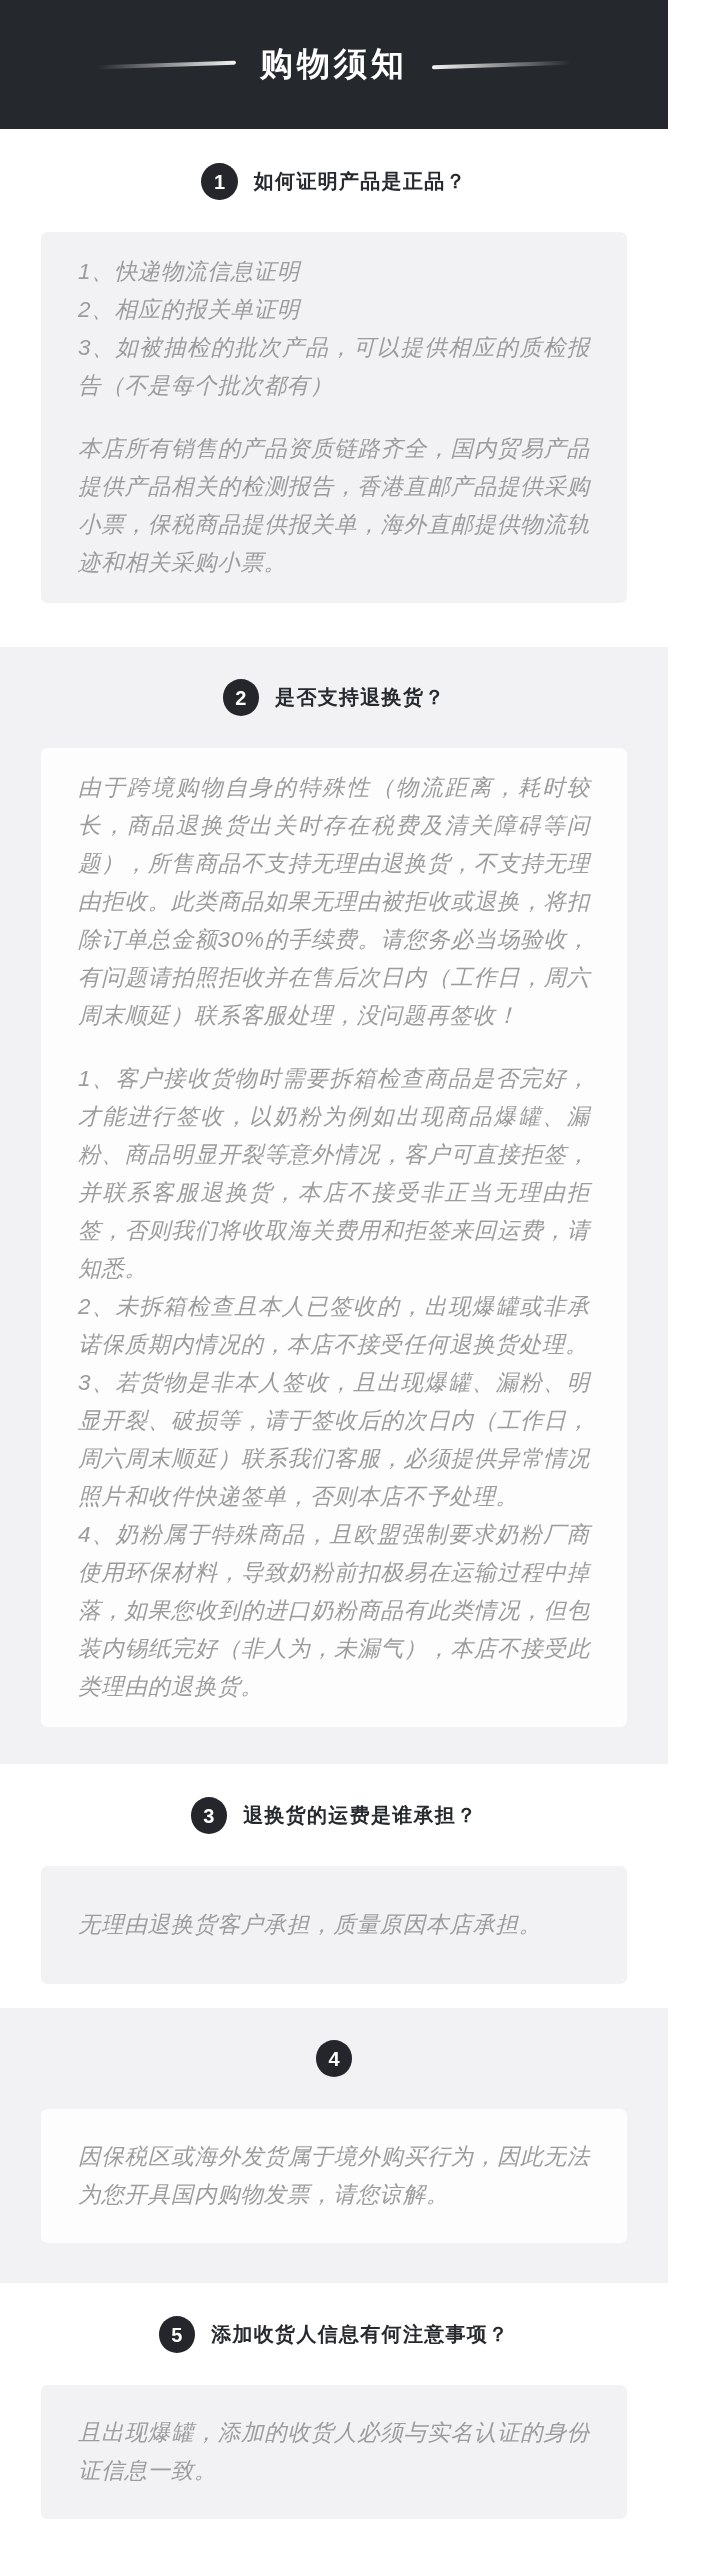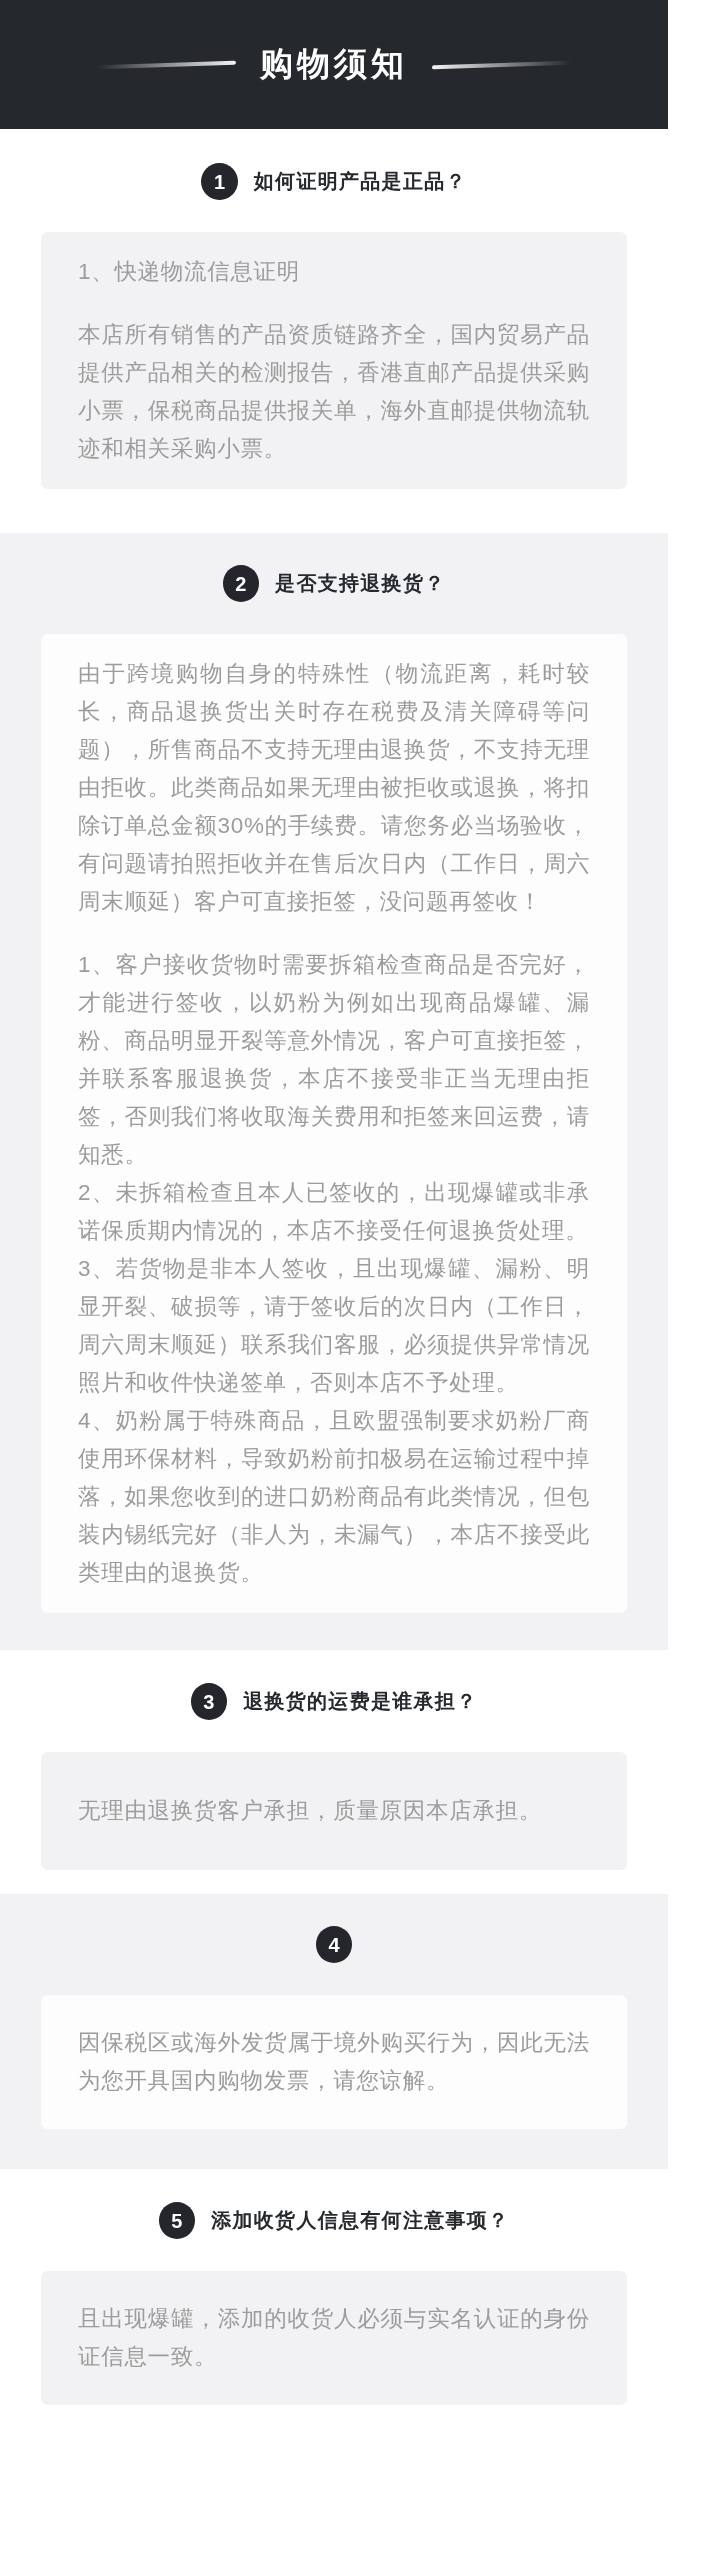--- a/index.html
+++ b/index.html
@@ -69,20 +69,21 @@
 
   .panel{
     margin:0 41px;
     border-radius:6.6px;
     padding:21px 37px;
     font-size:22.5px;
     line-height:38px;
     color:#9c9c9c;
     letter-spacing:0.7px;
     text-align:justify;
+    font-style:italic;
   }
   .panel.gray{background:#f2f2f4;}
   .panel.white{background:#fdfdfe;}
   .panel.pad-tall{padding:40px 37px;}
   .panel.pad-mid{padding:29px 37px;}
   .panel p{margin:0;}
   .panel p.gap{margin-top:25px;}
 </style>
 </head>
 <body>
@@ -95,31 +96,33 @@
     <div class="divider right"></div>
   </div>
 
   <div class="section sec1">
     <div class="heading">
       <div class="badge">1</div>
       <h2 class="q">如何证明产品是正品？</h2>
     </div>
     <div class="panel gray">
       <p>1、快递物流信息证明</p>
+      <p>2、相应的报关单证明</p>
+      <p>3、如被抽检的批次产品，可以提供相应的质检报告（不是每个批次都有）</p>
       <p class="gap">本店所有销售的产品资质链路齐全，国内贸易产品提供产品相关的检测报告，香港直邮产品提供采购小票，保税商品提供报关单，海外直邮提供物流轨迹和相关采购小票。</p>
     </div>
   </div>
 
   <div class="section band sec2">
     <div class="heading">
       <div class="badge">2</div>
       <h2 class="q">是否支持退换货？</h2>
     </div>
     <div class="panel white">
-      <p>由于跨境购物自身的特殊性（物流距离，耗时较长，商品退换货出关时存在税费及清关障碍等问题），所售商品不支持无理由退换货，不支持无理由拒收。此类商品如果无理由被拒收或退换，将扣除订单总金额30%的手续费。请您务必当场验收，有问题请拍照拒收并在售后次日内（工作日，周六周末顺延）客户可直接拒签，没问题再签收！</p>
+      <p>由于跨境购物自身的特殊性（物流距离，耗时较长，商品退换货出关时存在税费及清关障碍等问题），所售商品不支持无理由退换货，不支持无理由拒收。此类商品如果无理由被拒收或退换，将扣除订单总金额30%的手续费。请您务必当场验收，有问题请拍照拒收并在售后次日内（工作日，周六周末顺延）联系客服处理，没问题再签收！</p>
       <p class="gap">1、客户接收货物时需要拆箱检查商品是否完好，才能进行签收，以奶粉为例如出现商品爆罐、漏粉、商品明显开裂等意外情况，客户可直接拒签，并联系客服退换货，本店不接受非正当无理由拒签，否则我们将收取海关费用和拒签来回运费，请知悉。</p>
       <p>2、未拆箱检查且本人已签收的，出现爆罐或非承诺保质期内情况的，本店不接受任何退换货处理。</p>
       <p>3、若货物是非本人签收，且出现爆罐、漏粉、明显开裂、破损等，请于签收后的次日内（工作日，周六周末顺延）联系我们客服，必须提供异常情况照片和收件快递签单，否则本店不予处理。</p>
       <p>4、奶粉属于特殊商品，且欧盟强制要求奶粉厂商使用环保材料，导致奶粉前扣极易在运输过程中掉落，如果您收到的进口奶粉商品有此类情况，但包装内锡纸完好（非人为，未漏气），本店不接受此类理由的退换货。</p>
     </div>
   </div>
 
   <div class="section sec3">
     <div class="heading">
       <div class="badge">3</div>

